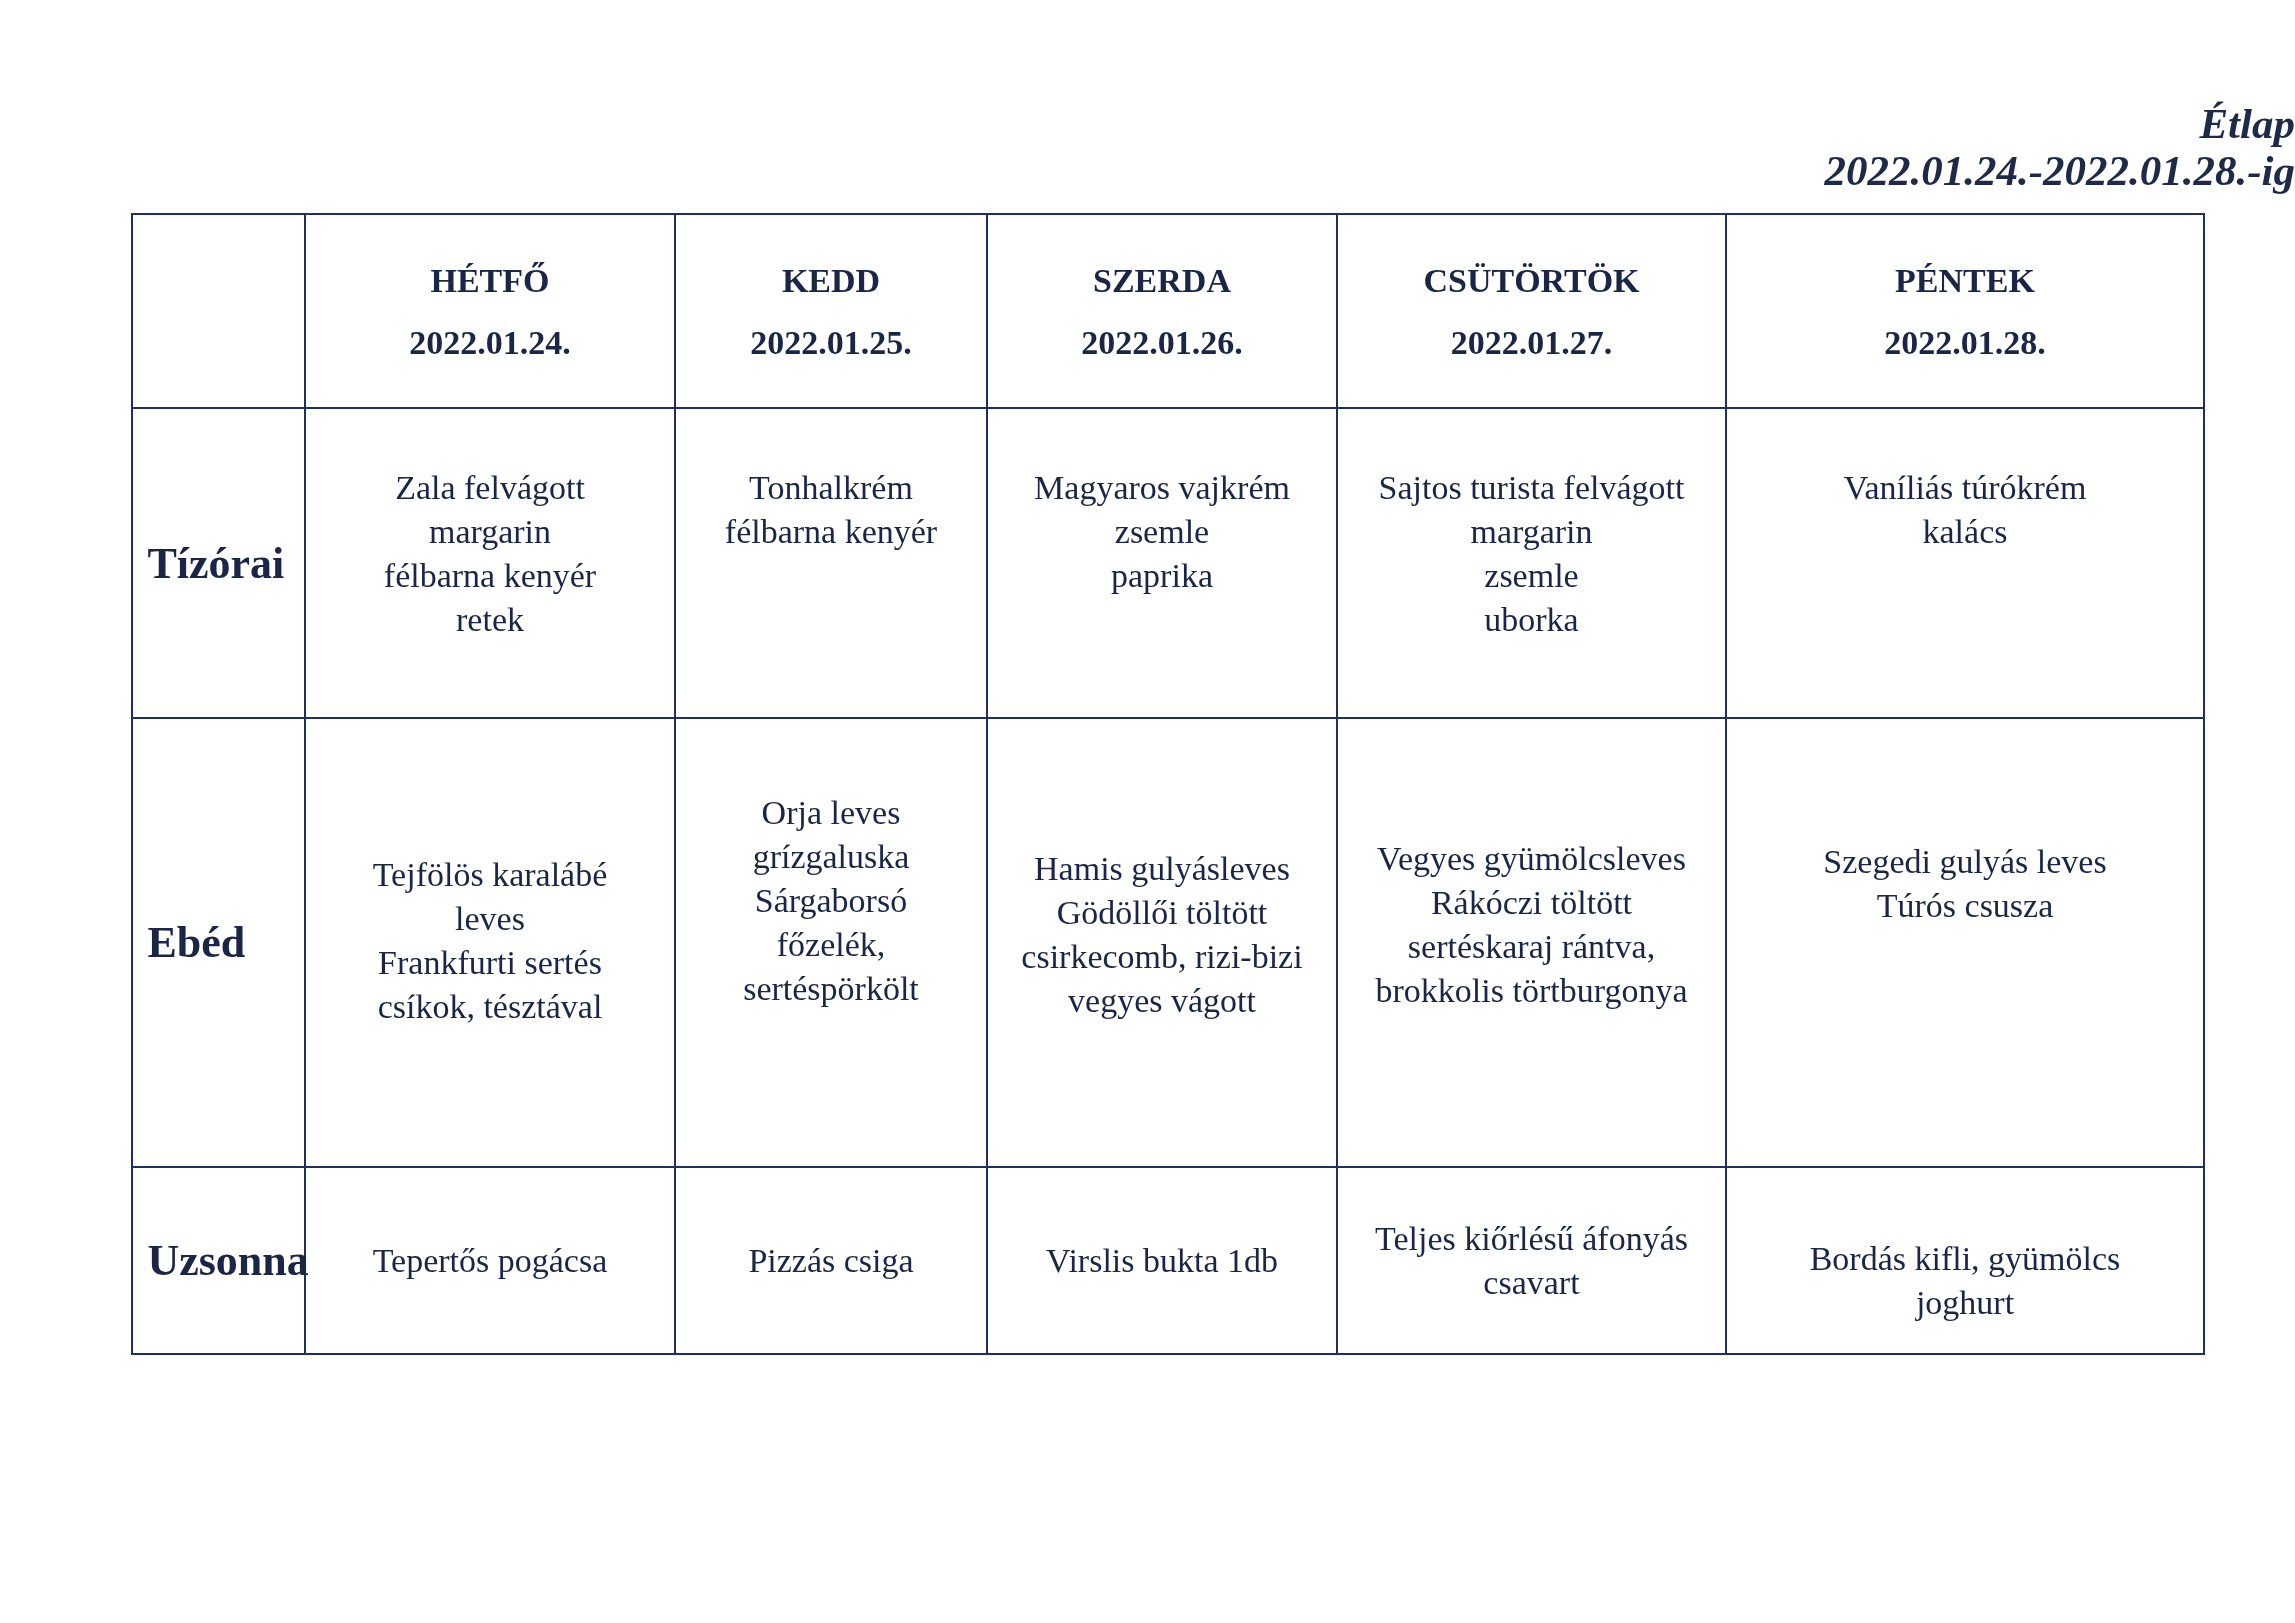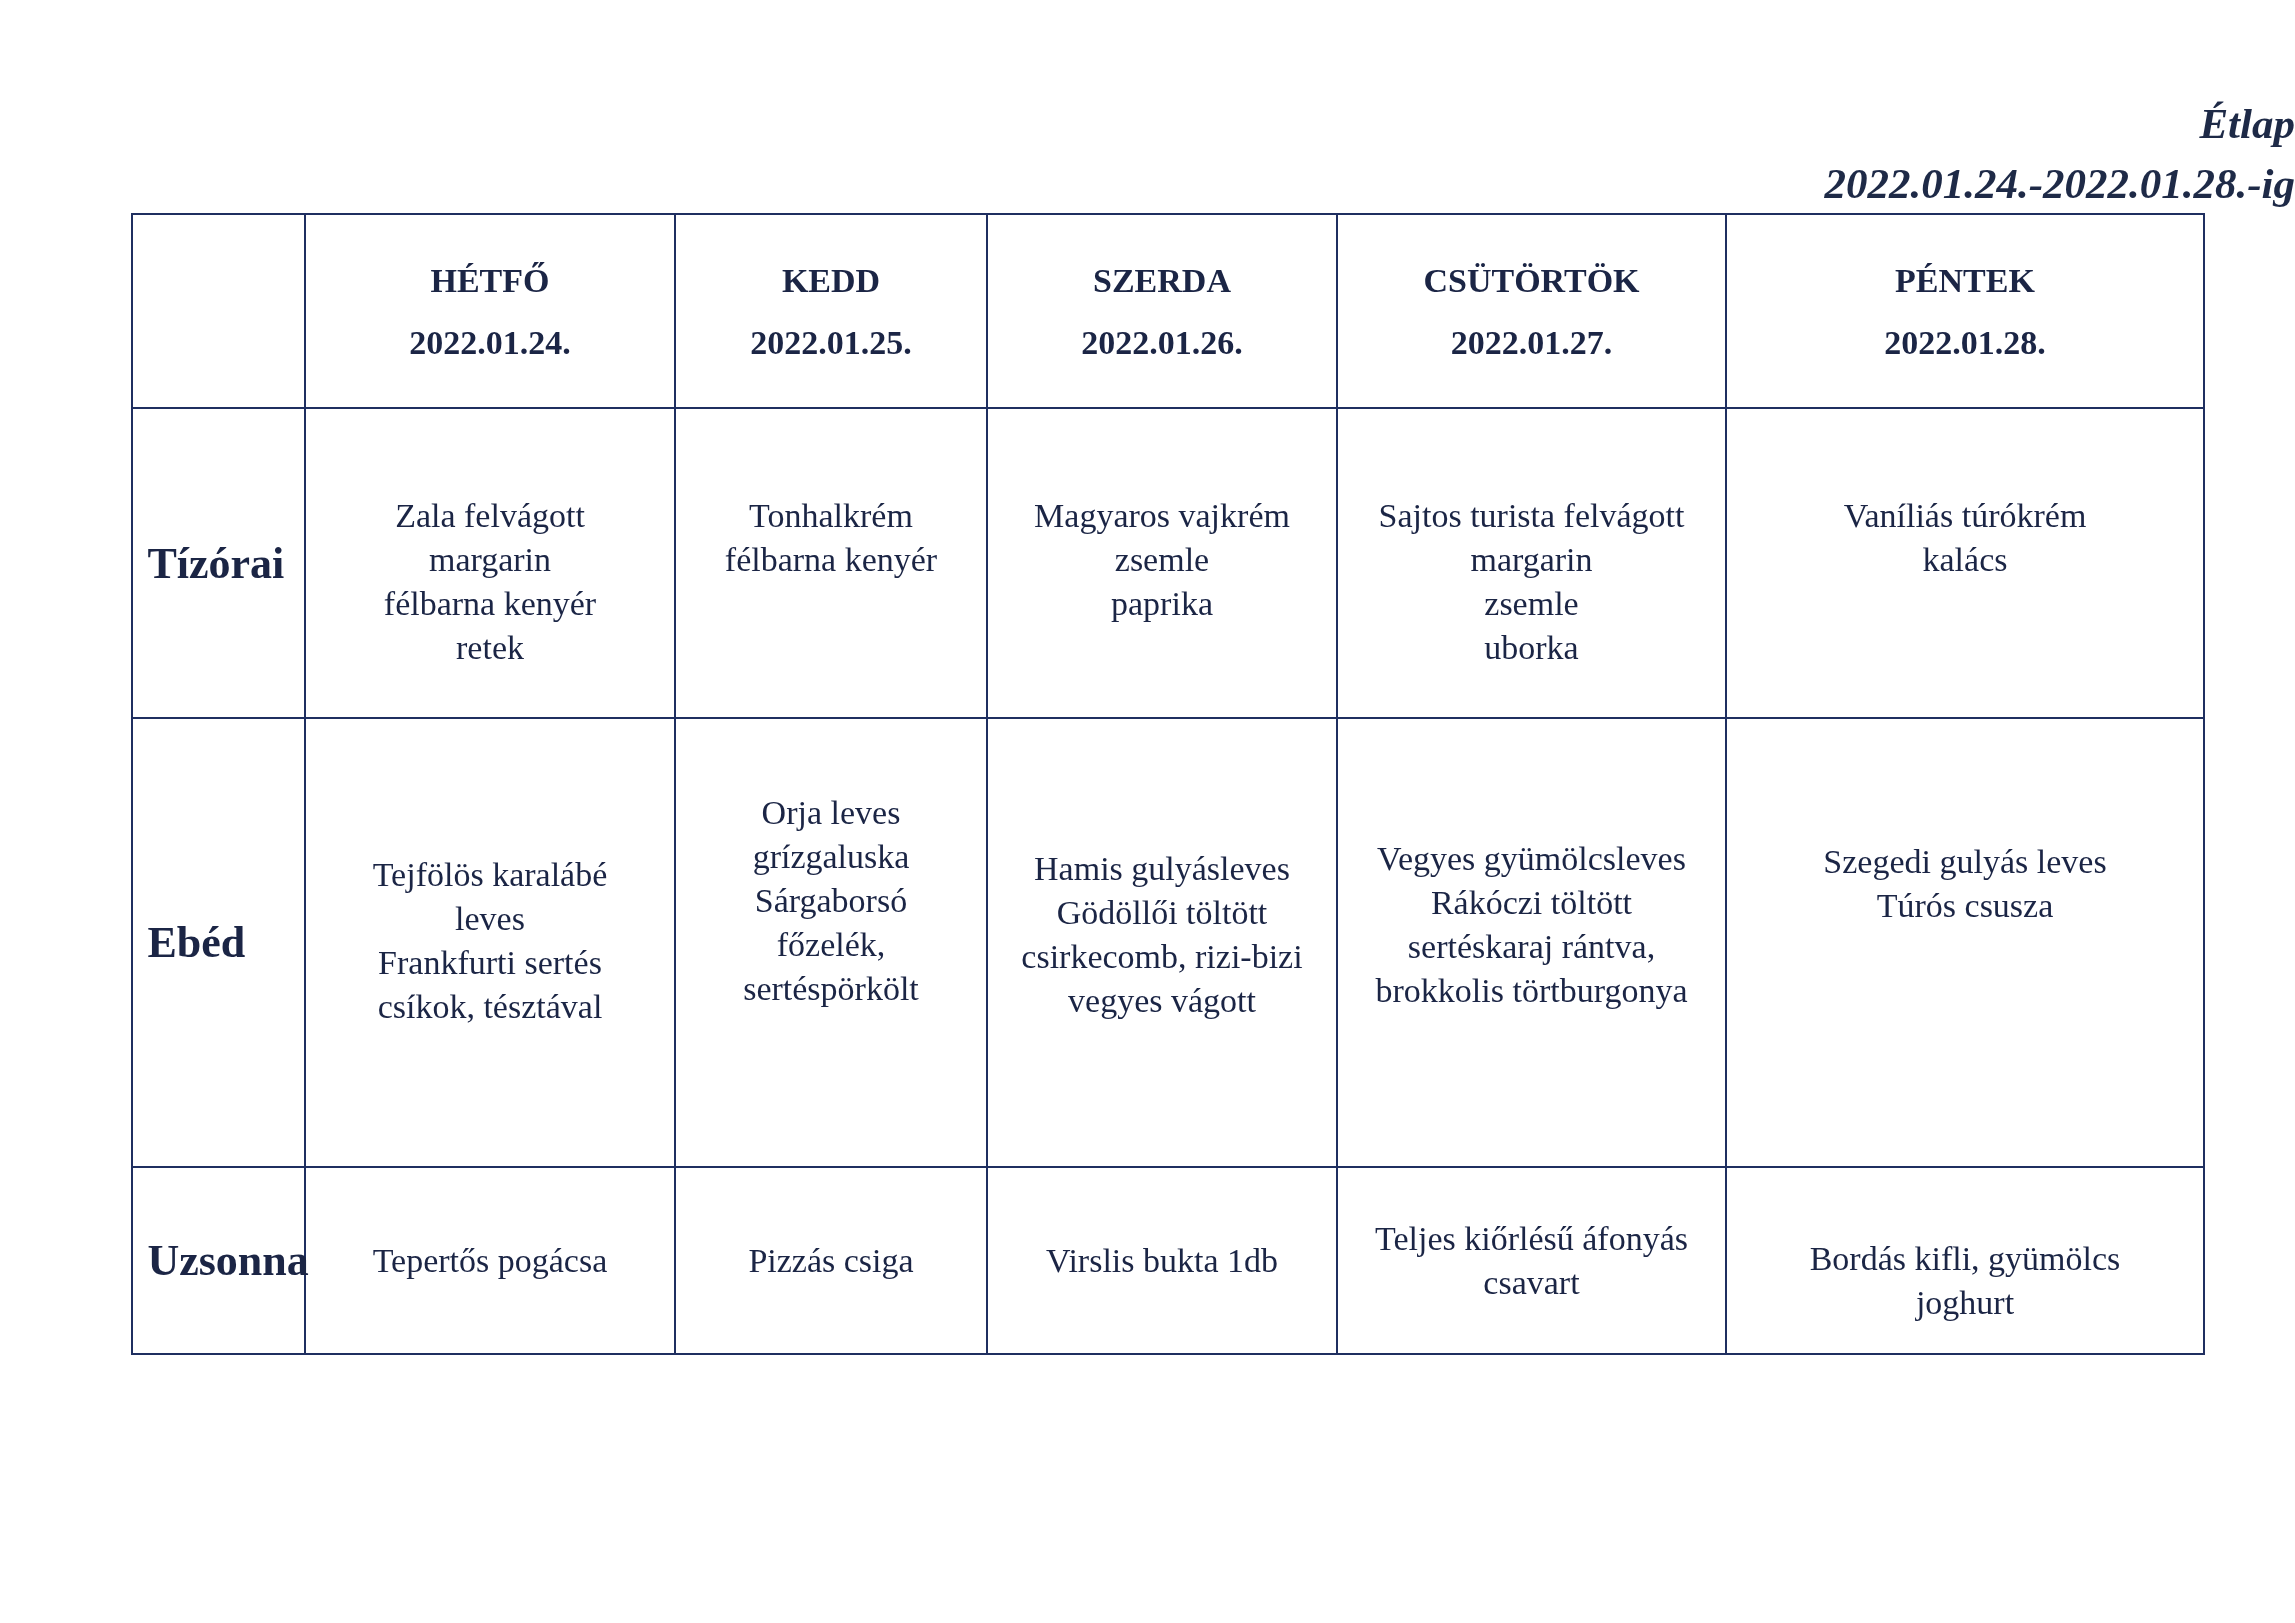--- a/index.html
+++ b/index.html
@@ -1,33 +1,33 @@
 <!DOCTYPE html>
 <html style="font-size:10.5px"><head>
 <meta charset="utf-8">
 <style>
   html, body { margin: 0; padding: 0; background: #ffffff; }
   body { width: 2295px; height: 1623px; position: relative; overflow: hidden;
          font-family: "Liberation Serif", "DejaVu Serif", serif; color: #1b2545; }
   .title { position: absolute; left: 0; width: 2295px; text-align: right;
            font-style: italic; font-weight: bold; color: #1e2a47; }
   .title.t1 { top: 98px; font-size: 43px; line-height: 52px; }
-  .title.t2 { top: 158px; font-size: 43px; line-height: 52px; }
+  .title.t2 { top: 145px; font-size: 43px; line-height: 52px; }
 
   .menu-table { position: absolute; left: 131px; top: 213px; width: 2072px;
                 border-collapse: collapse; table-layout: fixed; }
   .menu-table td, .menu-table th { border: 2px solid #1f2f60; text-align: center;
                 vertical-align: middle; padding: 0 9.2px; }
   .menu-table th { font-weight: bold; font-size: 34px; color: #1b2545; }
   .hdr-day { display: block; line-height: 39px; margin-bottom: 23px; }
   .hdr-date { display: block; line-height: 39px; }
   .row-label { font-weight: bold; font-size: 44px; text-align: left !important; padding-left: 14.4px !important; }
   .cell { font-size: 34px; line-height: 44px; }
   .cell .line { display: block; }
-  .cell.top { vertical-align: top; padding-top: 85px; }
+  .cell.top { vertical-align: top; padding-top: 57px; }
   .cell.ebed { vertical-align: top; padding-top: 118px; }
   .cell.uz-top { vertical-align: top; padding-top: 69px; }
   .r-head { height: 194px; }
   .r-tiz { height: 310px; }
   .r-ebed { height: 449px; }
   .r-uz { height: 187px; }
 </style>
 </head>
 <body>
 

